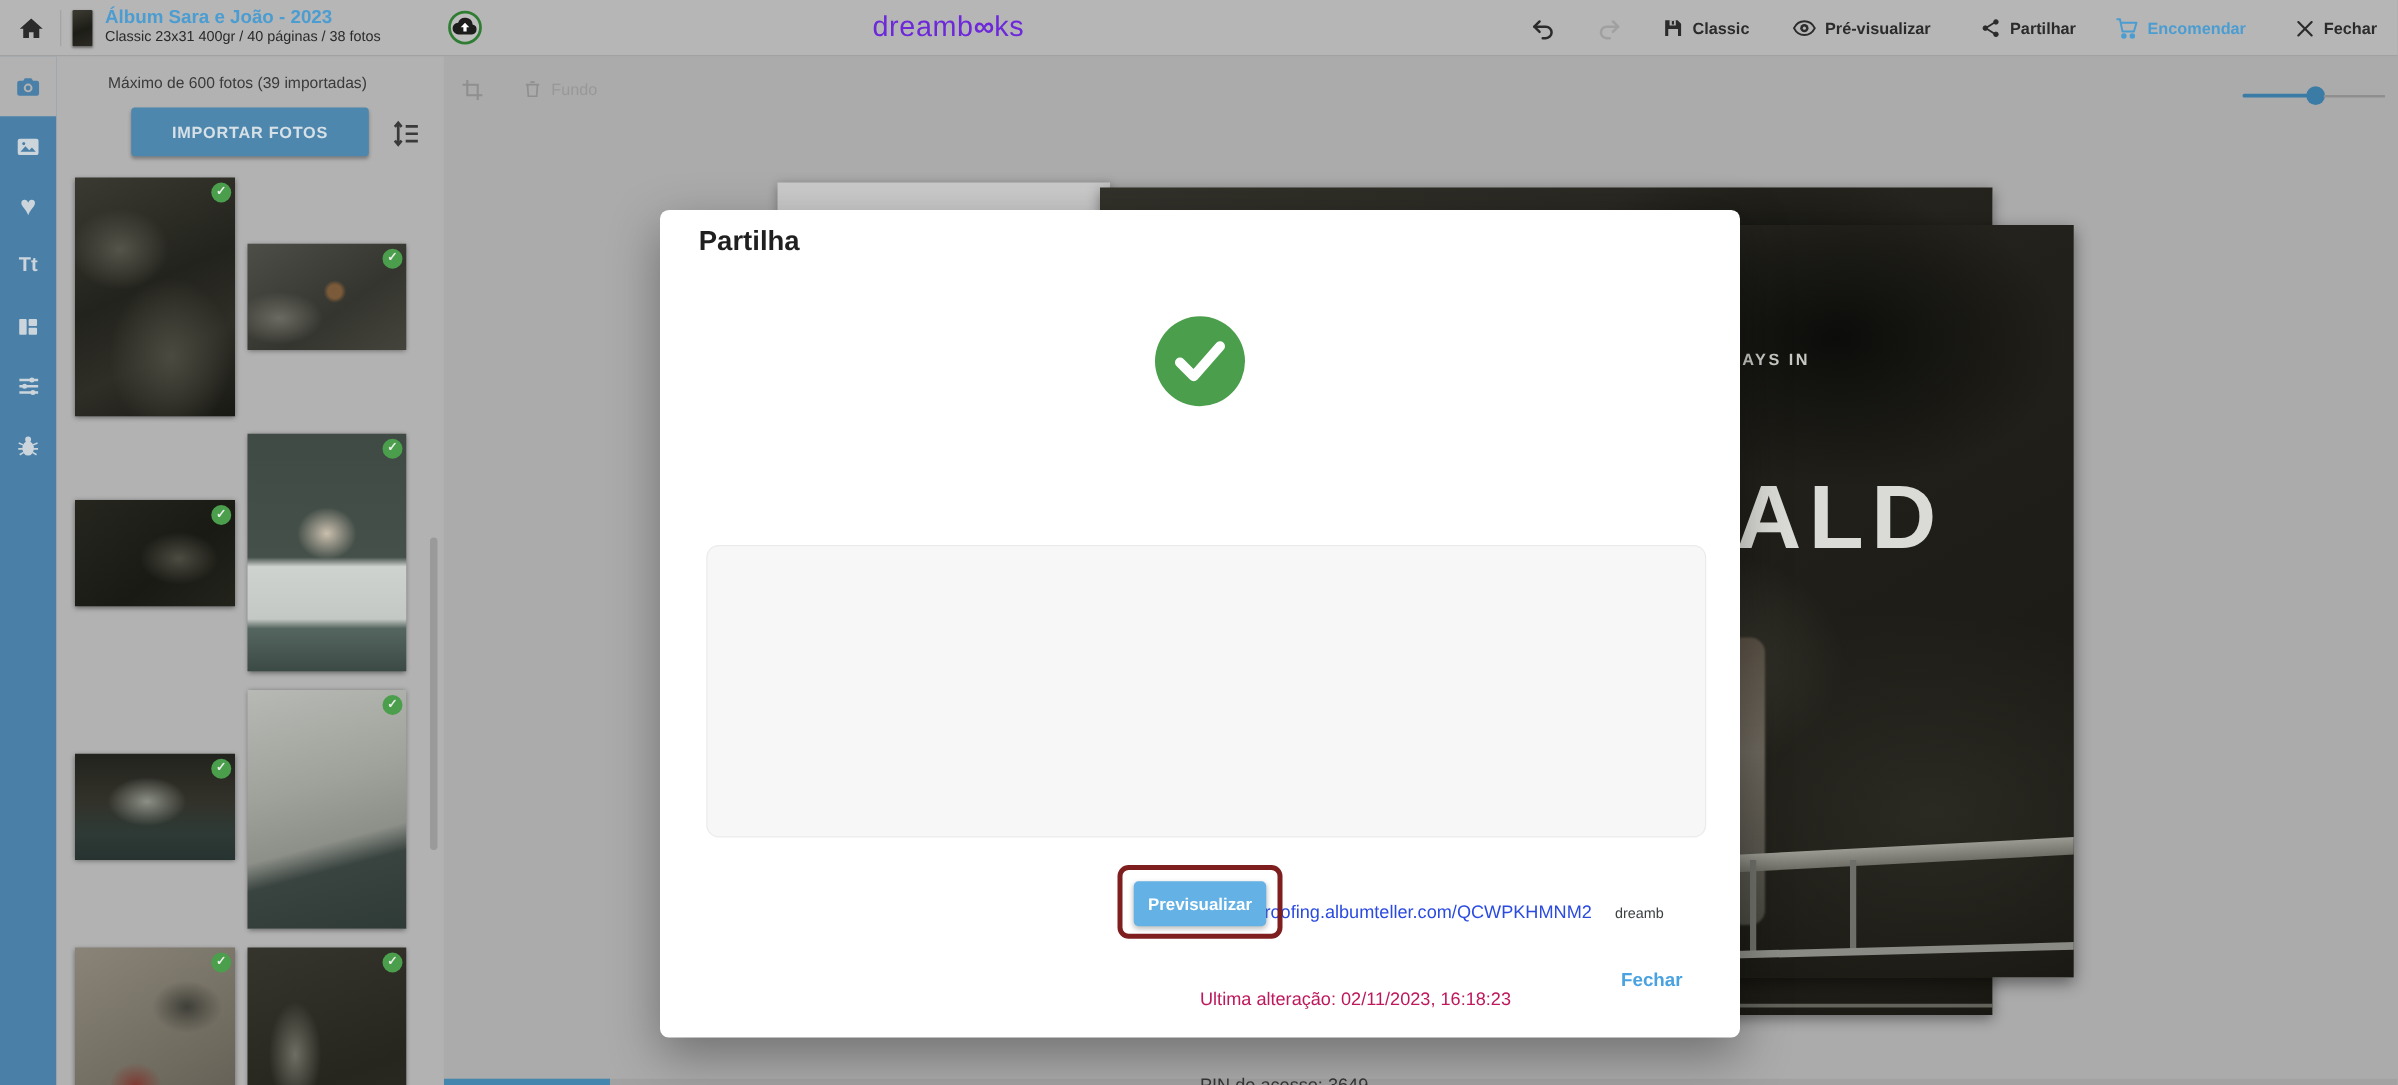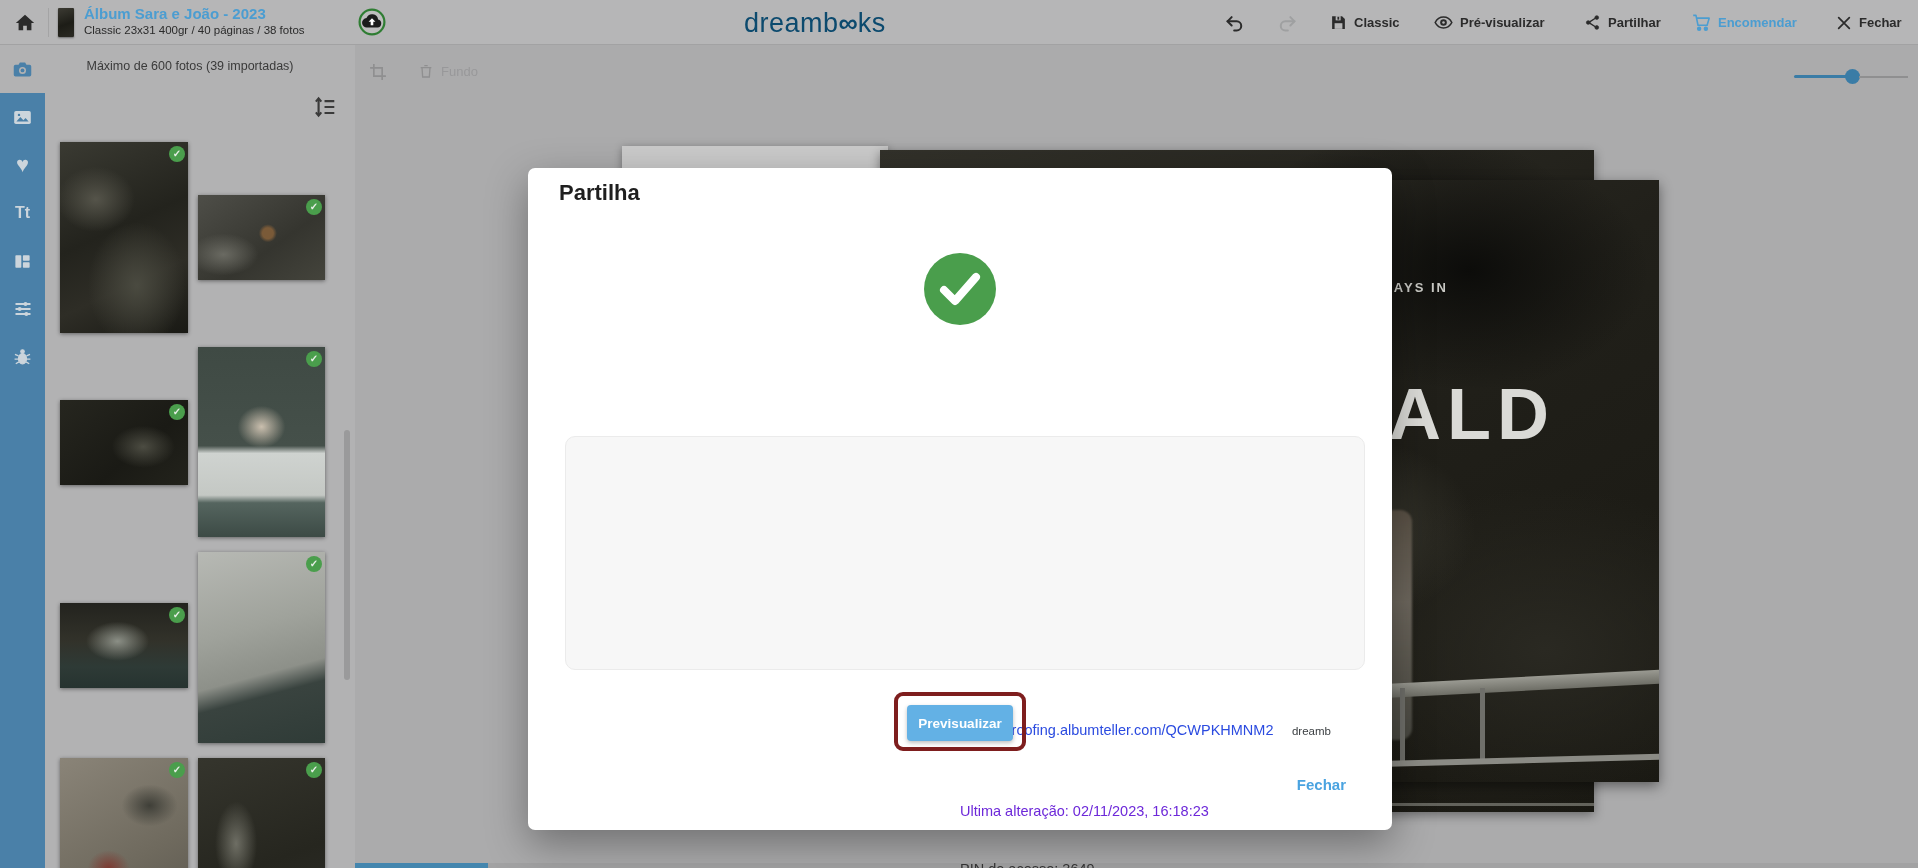--- a/index.html
+++ b/index.html
@@ -12,21 +12,21 @@
     background:#b6b6b7; border-bottom:1px solid #a2a2a3; z-index:5; }
   .tb-icon-btn { position:absolute; top:12px; width:22px; height:22px; color:#2b2b2b; cursor:pointer; }
   #home-btn { left:14px; }
   #tb-divider { position:absolute; left:48px; top:8px; width:1px; height:29px; background:#a4a4a5; }
   #album-thumb { position:absolute; left:58px; top:8px; width:16px; height:29px; border-radius:1px;
     background:linear-gradient(160deg,#3c3b33 0%,#1d1d17 55%,#2b2a23 100%);
     box-shadow:0 1px 2px rgba(0,0,0,.4); }
   #album-title { position:absolute; left:84px; top:5px; font-size:15px; font-weight:bold; color:#4b9dd1; }
   #album-subtitle { position:absolute; left:84px; top:24px; font-size:11.5px; font-weight:500; color:#2a2a2a; }
   #upload-status { position:absolute; left:358px; top:8px; width:28px; height:28px; cursor:pointer; }
-  #logo { position:absolute; left:744px; top:8px; font-size:27px; color:#0c4a6e; font-weight:500; letter-spacing:.5px; }
+  #logo { position:absolute; left:698px; top:8px; font-size:23px; color:#6d28d9; font-weight:500; letter-spacing:.5px; }
   #logo .inf { font-weight:bold; letter-spacing:0; }
   .tb-action { position:absolute; top:0; height:45px; display:flex; align-items:center; gap:7px;
     color:#2b2b2b; font-size:13px; font-weight:600; cursor:pointer; }
   .tb-action.blue { color:#4b9dd1;align-items:center; }
   #act-undo { left:1225px; } #act-redo { left:1277px; color:#9fa0a1; }
   #act-save { left:1330px; } #act-preview { left:1434px; } #act-share { left:1584px; }
   #act-order { left:1692px; } #act-close { left:1836px; }
 
   
   #sidebar { position:absolute; left:0; top:45px; width:45px; height:823px; background:#4a80a8; z-index:4; }
@@ -146,21 +146,21 @@
   #bp-cover-line2 { position:absolute; left:0; top:58px; width:100%; text-align:center;
     font-size:16px; font-weight:bold; letter-spacing:1px; color:#e4e4e0; }
   #bp-rail { position:absolute; left:0; bottom:28px; width:100%; height:4px; background:#84847c; transform:rotate(-3deg); }
   #bp-couple { position:absolute; left:12px; bottom:8px; width:34px; height:52px; filter:blur(.5px);
     background:radial-gradient(ellipse 10px 18px at 60% 55%, #cfc6b8 0%, transparent 75%),
       radial-gradient(ellipse 9px 14px at 30% 45%, #2a2a25 0%, transparent 75%),
       radial-gradient(ellipse 12px 10px at 55% 30%, #8a6a45 0%, transparent 75%); }
   #share-link-row { position:absolute; left:394px; top:284px; }
   #share-link { font-size:14.5px; color:#2b4be0; cursor:pointer; }
   #copy-link { font-size:11.5px; color:#3c4043; margin-left:14px; cursor:pointer; }
-  #last-modified { position:absolute; left:394px; top:366px; font-size:14.5px; color:#6d28d9; }
+  #last-modified { position:absolute; left:394px; top:355px; font-size:14.5px; color:#be185d; }
   #pin-line { position:absolute; left:394px; top:424px; font-size:14.5px; color:#333; }
   #annotation-box { position:absolute; left:50%; top:524px; transform:translateX(-50%);
     width:132px; height:59px; border:4px solid #7e1e1e; border-radius:9px; z-index:22; }
   #preview-btn { position:absolute; left:50%; top:537px; transform:translateX(-50%);
     width:106px; height:36px; background:#63b1e5; border:none; border-radius:4px;
     color:#fff; font-size:13.5px; font-weight:bold; box-shadow:0 2px 4px rgba(0,0,0,.25);
     cursor:pointer; font-family:inherit; }
   #modal-close { position:absolute; right:46px; top:608px; font-size:15px; font-weight:600;
     color:#4aa3e0; cursor:pointer; }
 </style>
@@ -308,20 +308,21 @@
           <ellipse cx="12" cy="13.5" rx="5" ry="6.5"></ellipse>
           <circle cx="12" cy="4.5" r="2.2"></circle>
           <path d="M7 10 L2.5 8 M7 14 H2 M7.5 17.5 L3.5 20 M17 10 L21.5 8 M17 14 H22 M16.5 17.5 L20.5 20" fill="none"></path>
         </svg>
     </span>
   </div>
 </div>
 
 <div id="photo-panel">
   <div id="limit-label">Máximo de 600 fotos (39 importadas)</div>
+  <button id="import-btn">IMPORTAR FOTOS</button>
   <div id="sort-btn">
     <span>
       <svg width="26" height="26" viewBox="0 0 24 24" stroke="currentColor" stroke-width="2" fill="currentColor">
           <path d="M7 4.5 V19.5" fill="none"></path>
           <path d="M4.5 7 L7 4 l2.5 3" fill="none"></path>
           <path d="M4.5 17 L7 20 l2.5-3" fill="none"></path>
           <path d="M12.5 6.5 h9 M12.5 12 h9 M12.5 17.5 h9" fill="none"></path>
         </svg>
     </span>
   </div>

